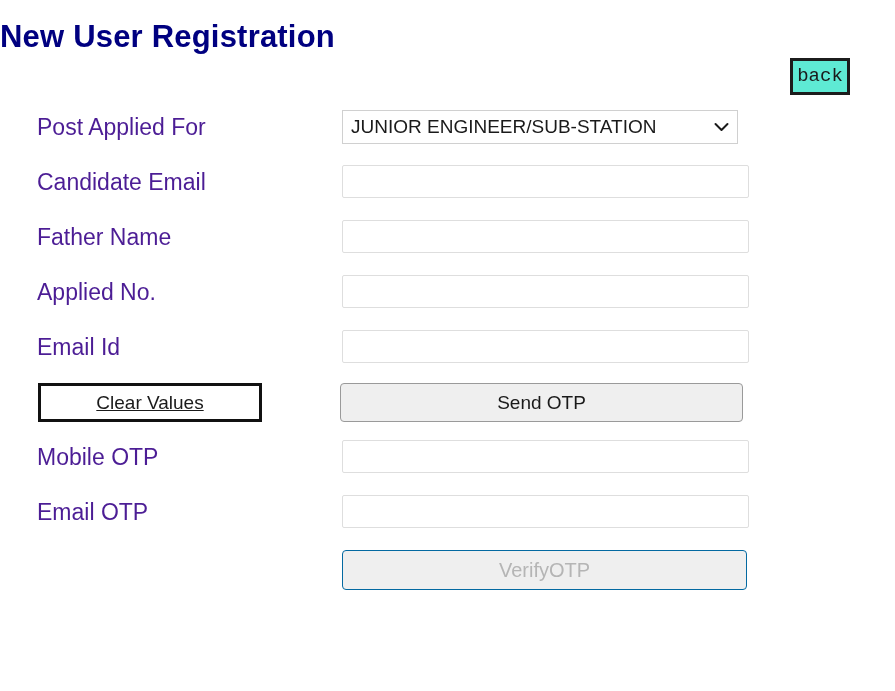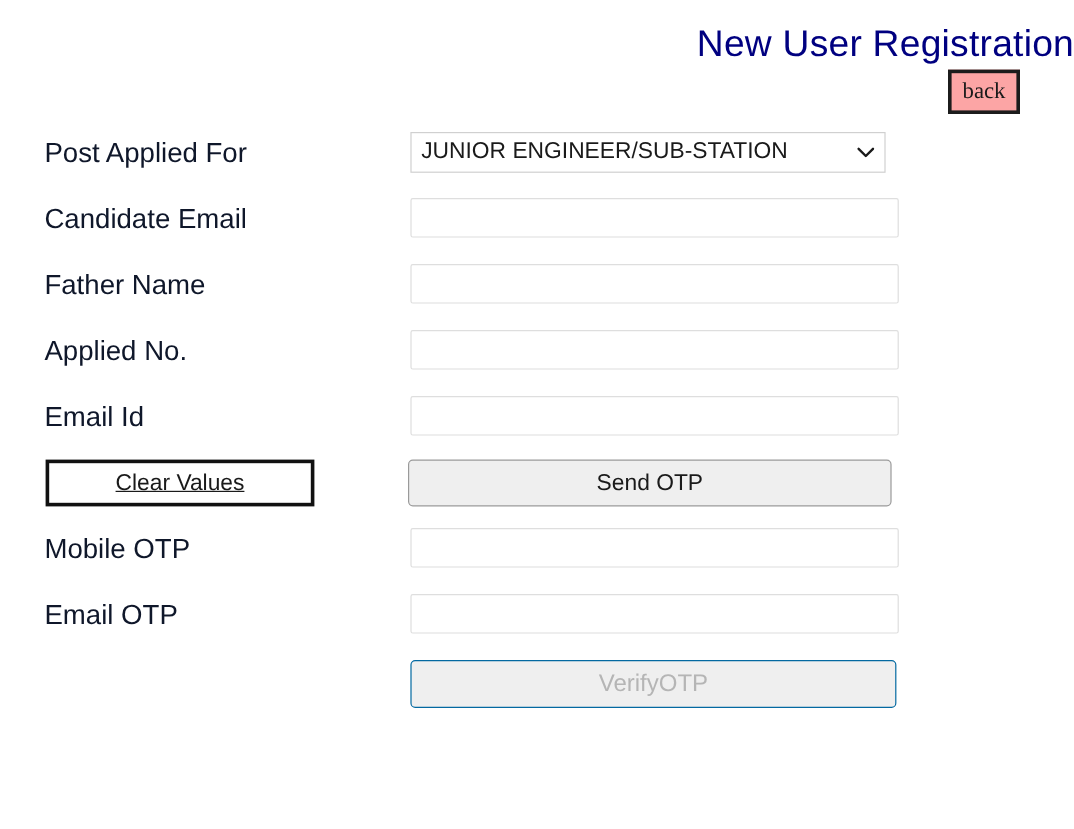--- a/index.html
+++ b/index.html
@@ -22,40 +22,40 @@
     height: 691px;
     background: #ffffff;
   }
 
   
   .page-title {
     position: absolute;
     left: 0;
     top: -4px;
     width: 895px;
-    text-align: right;
+    text-align: left;
     font-size: 31px;
-    font-weight: 400;
+    font-weight: 700;
     letter-spacing: 0.2px;
     color: #000080;
     line-height: 40px;
     white-space: nowrap;
   }
 
   
   .back-button {
     position: absolute;
     left: 790px;
     top: 58px;
     width: 60px;
     height: 37px;
     box-sizing: border-box;
-    background: #fca5a5;
+    background: #5eead4;
     border: 3px solid #1c1c1c;
-    font-family: Liberation Serif, serif;
+    font-family: Liberation Mono, monospace;
     font-size: 19px;
     color: #1a1a1a;
     line-height: 31px;
     text-align: center;
     padding: 0;
     cursor: pointer;
   }
 
   
   .form {
@@ -71,21 +71,21 @@
   }
 
   .field-label {
     position: absolute;
     left: 37px;
     top: 0;
     height: 34px;
     line-height: 34px;
     font-size: 23px;
     font-weight: 400;
-    color: #0f172a;
+    color: #4c1d95;
     white-space: nowrap;
   }
 
   .control-area {
     position: absolute;
     left: 342px;
     top: 0;
   }
 
   

